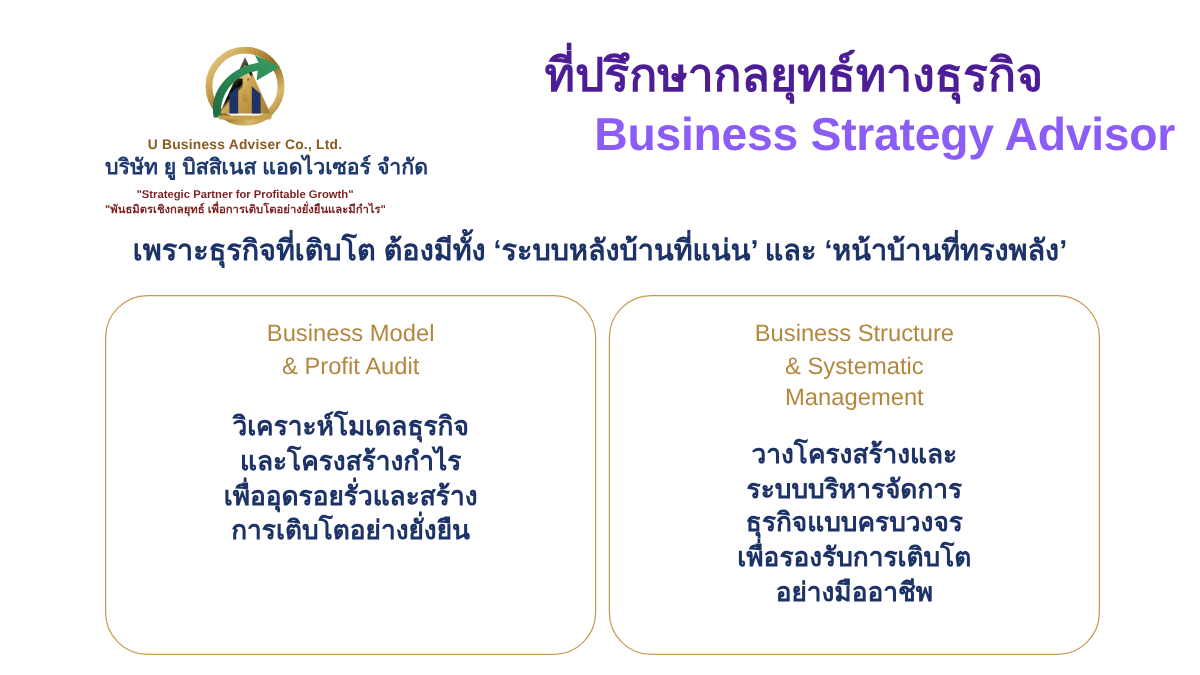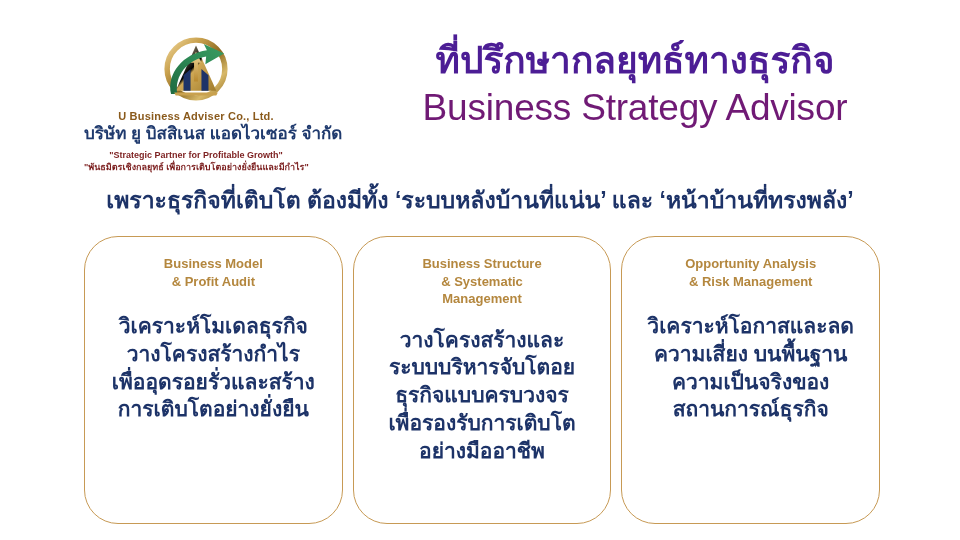--- a/index.html
+++ b/index.html
@@ -76,26 +76,27 @@
   #headline-th {
     font-size: 37px;
     font-weight: bold;
     color: #4c1d95;
     line-height: 1.22;
     letter-spacing: 0px;
     white-space: nowrap;
   }
   #headline-en {
     font-size: 37px;
-    font-weight: normal;
-    color: #701a75;
+    font-weight: bold;
+    color: #8b5cf6;
     line-height: 1.22;
     letter-spacing: -0.2px;
     white-space: nowrap;
     margin-top: 2px;
+    text-align: right;
   }
 
   
   #subheadline {
     position: absolute;
     left: 0px;
     top: 182px;
     width: 960px;
     text-align: center;
     font-size: 23px;
@@ -120,22 +121,22 @@
     border-radius: 34px;
     background: #ffffff;
     box-sizing: border-box;
     padding: 18px 10px 14px 10px;
     text-align: center;
     display: flex;
     flex-direction: column;
     align-items: center;
   }
   .card-title {
-    font-size: 13px;
-    font-weight: bold;
+    font-size: 19px;
+    font-weight: normal;
     color: #b4873e;
     line-height: 1.35;
     white-space: pre-line;
   }
   .card-body {
     font-size: 21px;
     font-weight: bold;
     color: #1d3368;
     line-height: 1.32;
     white-space: pre-line;
@@ -203,40 +204,32 @@
   </div>
 
   <div id="subheadline">เพราะธุรกิจที่เติบโต ต้องมีทั้ง ‘ระบบหลังบ้านที่แน่น’ และ ‘หน้าบ้านที่ทรงพลัง’</div>
 
   <div id="cards">
 
     <div class="card card-1">
       <div class="card-title">Business Model
 &amp; Profit Audit</div>
       <div class="card-body">วิเคราะห์โมเดลธุรกิจ
-วางโครงสร้างกำไร
+และโครงสร้างกำไร
 เพื่ออุดรอยรั่วและสร้าง
 การเติบโตอย่างยั่งยืน</div>
     </div>
 
     <div class="card card-2">
       <div class="card-title">Business Structure
 &amp; Systematic
 Management</div>
       <div class="card-body">วางโครงสร้างและ
-ระบบบริหารจับโตอย
+ระบบบริหารจัดการ
 ธุรกิจแบบครบวงจร
 เพื่อรองรับการเติบโต
 อย่างมืออาชีพ</div>
     </div>
 
-    <div class="card card-3">
-      <div class="card-title">Opportunity Analysis
-&amp; Risk Management</div>
-      <div class="card-body">วิเคราะห์โอกาสและลด
-ความเสี่ยง บนพื้นฐาน
-ความเป็นจริงของ
-สถานการณ์ธุรกิจ</div>
-    </div>
 
   </div>
 
 </div>
 
 </body></html>

